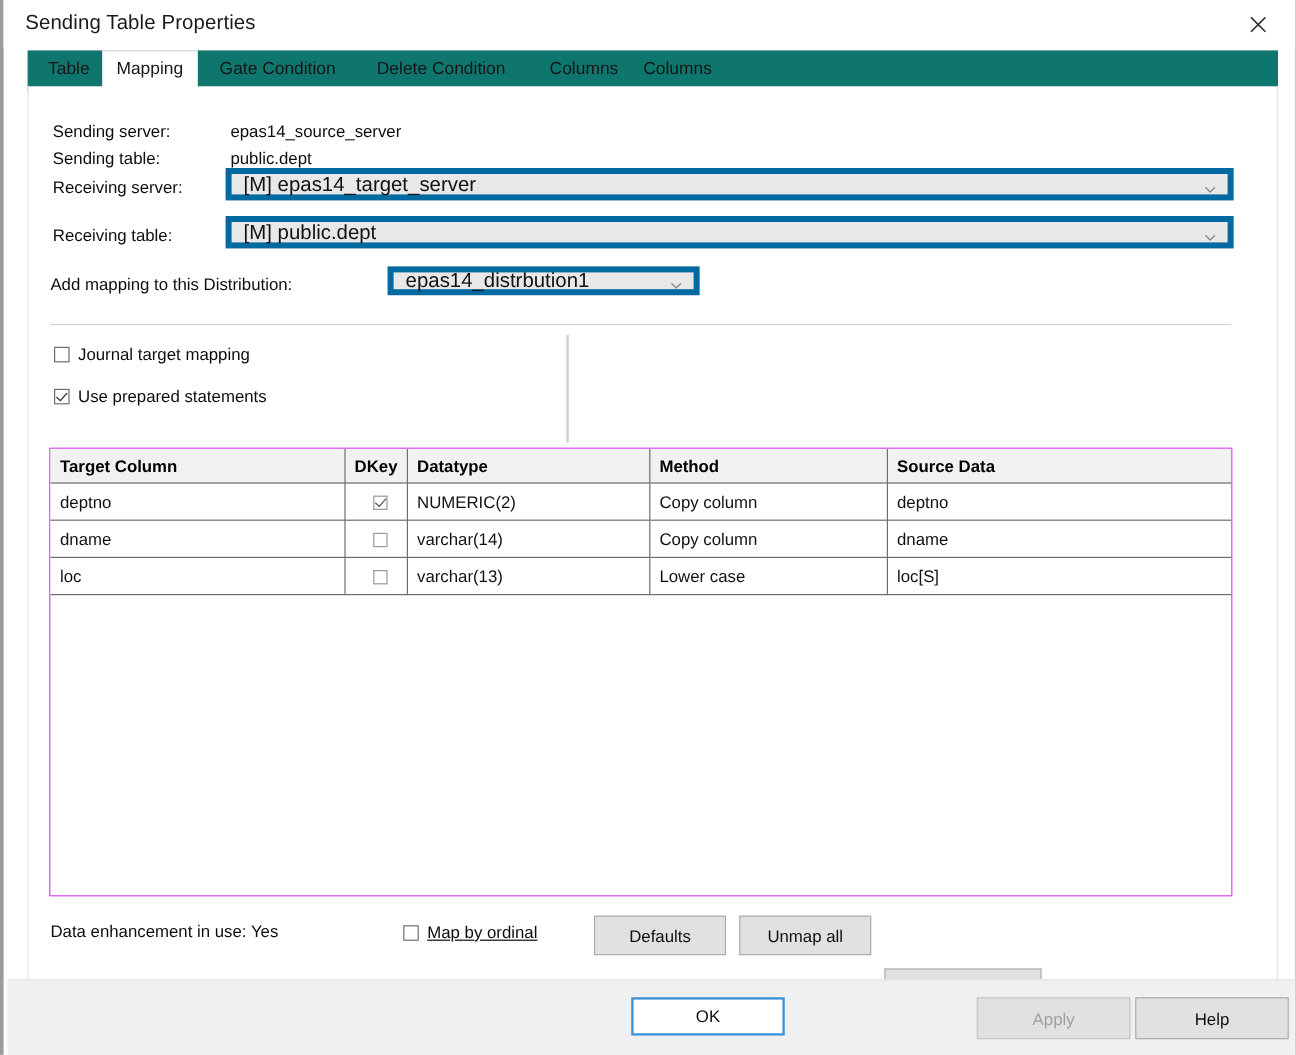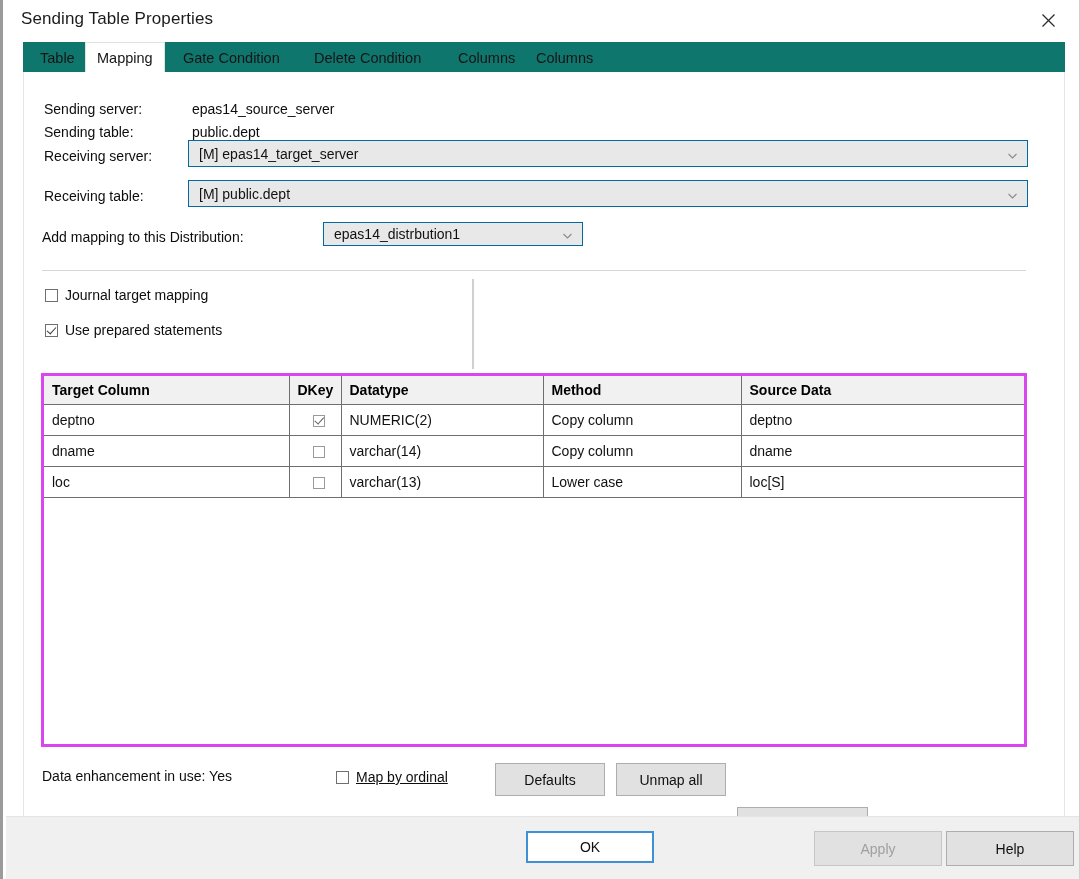--- a/index.html
+++ b/index.html
@@ -115,23 +115,23 @@
     position: absolute;
     font-size: 14px;
     color: #0d0d0d;
     white-space: nowrap;
   }
 
   
   .combo {
     position: absolute;
     background: #e8e8e8;
-    border: 1px solid #0369a1;
-    box-sizing: border-box;
-    font-size: 14px;
+    border: 5px solid #0369a1;
+    box-sizing: border-box;
+    font-size: 17px;
     color: #111111;
     cursor: pointer;
   }
   .combo .combo-text {
     position: absolute;
     left: 10px;
     top: 50%;
     transform: translateY(-50%);
     white-space: nowrap;
   }
@@ -196,21 +196,21 @@
   }
 
   
   #gridwrap {
     position: absolute;
     left: 17px;
     top: 301px;
     width: 986px;
     height: 374px;
     background: #ffffff;
-    border: 3px solid #d946ef;
+    border: 1px solid #d946ef;
     box-sizing: border-box;
     overflow: hidden;
   }
   table.grid {
     border-collapse: collapse;
     width: 100%;
     table-layout: fixed;
     font-size: 14px;
   }
   table.grid th {

